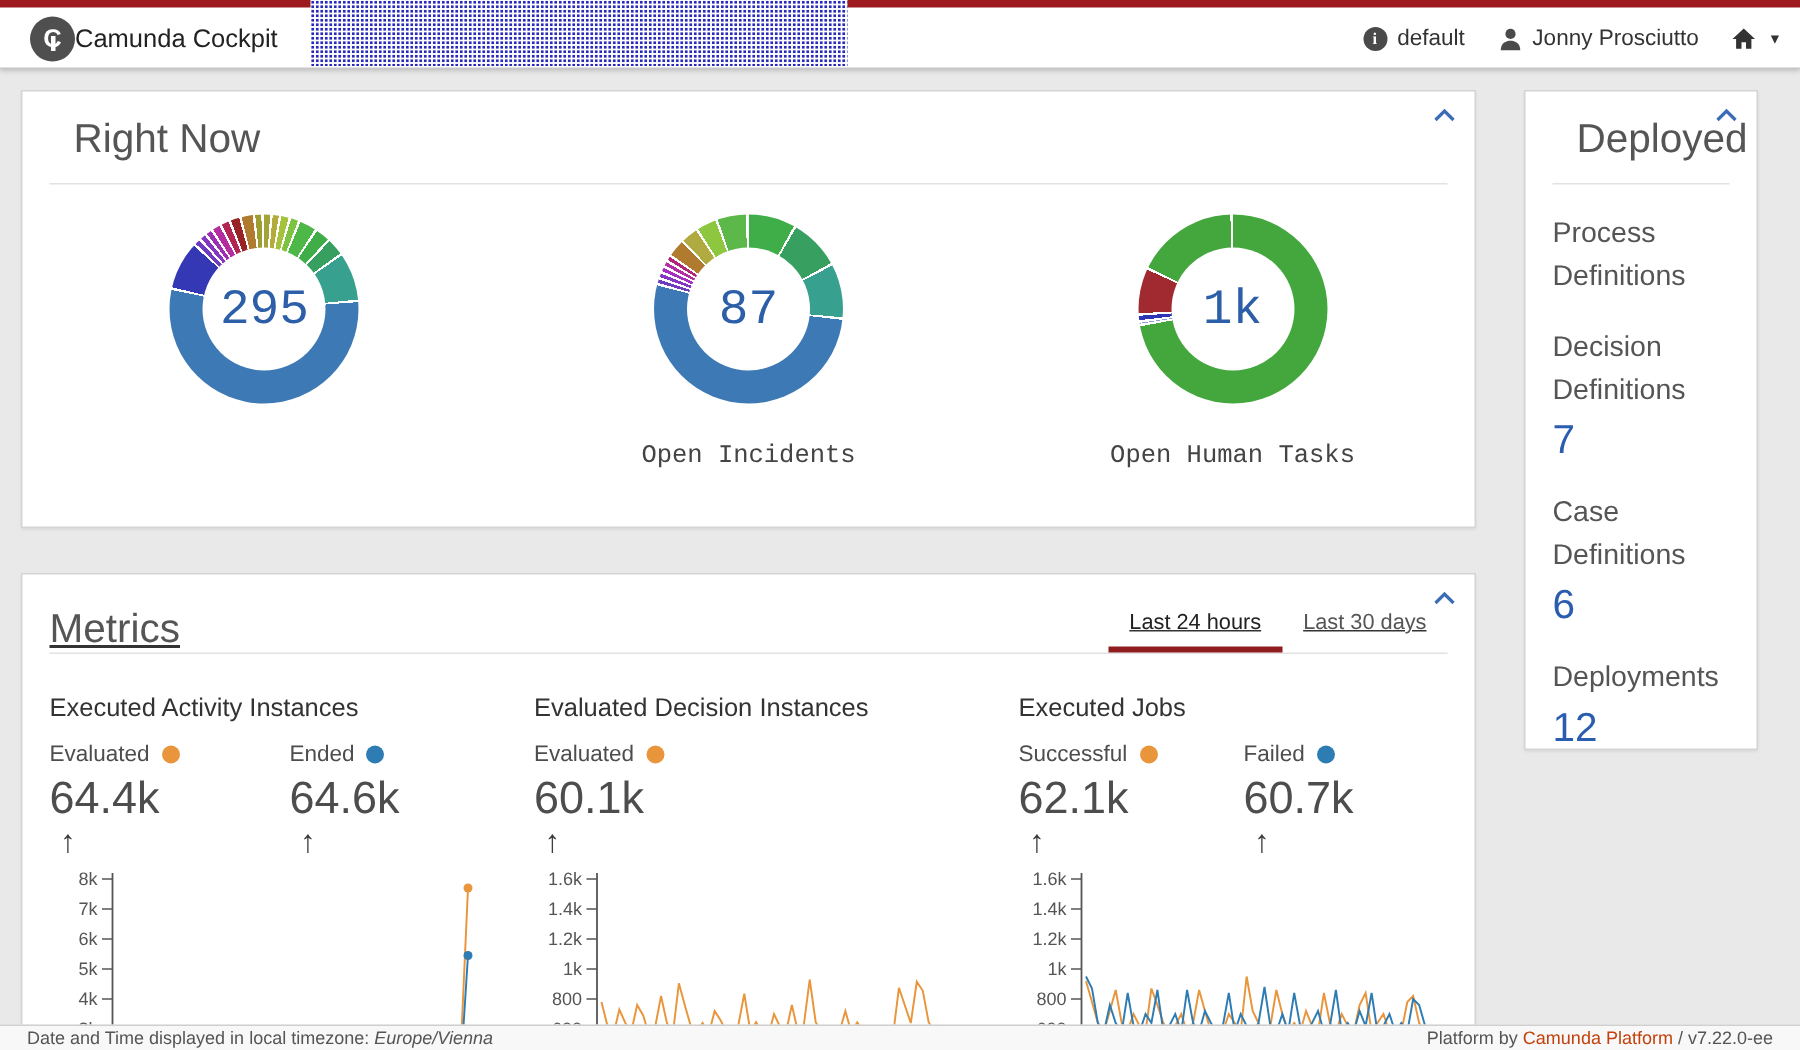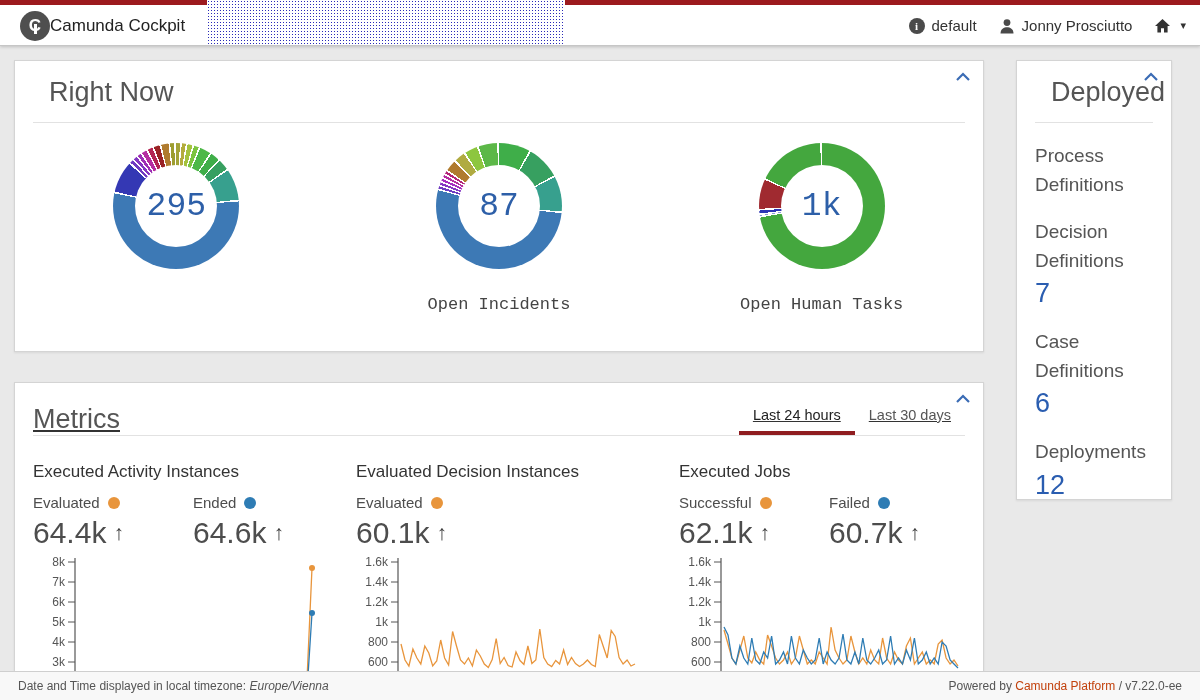--- a/index.html
+++ b/index.html
@@ -68,26 +68,26 @@
     border:none; cursor:pointer; font-family:inherit; }
   .tab.active { color:#222; border-bottom:4px solid #8f1d20; padding-bottom:8px; }
   .mcols { display:flex; padding:0 0 0 18px; }
   .mcol { width:323px; }
   .mcol:last-child { width:300px; }
   .mcol-title { margin-top:26px; font-size:17px; color:#333; }
   .legend-row { display:flex; margin-top:12px; }
   .legend-item { width:160px; display:flex; align-items:center; font-size:15px; color:#4d4d4d; }
   .legend-dot { width:12px; height:12px; border-radius:50%; margin-left:8px; }
   .big-row { display:flex; margin-top:5px; }
-  .big { width:160px; font-size:30px; color:#4d4d4d; display:flex; align-items:center; }
+  .big { width:160px; font-size:30px; color:#4d4d4d; display:flex; align-items:flex-start;flex-direction:column; }
   .trend-arrow { font-size:21px; font-weight:700; color:#3d3d3d; margin-left:7px; }
   .chart { margin-top:4px; }
 
   
-  .footer { position:absolute; left:0; bottom:0; width:1200px; height:29px;
+  .footer { position:absolute; left:0; bottom:0; width:1200px; height:17px;
     background:#f8f8f8; border-top:1px solid #cfcfcf; z-index:40;
     display:flex; justify-content:space-between; align-items:center;
     padding:0 18px; font-size:12px; color:#555; }
   .footer .tz { font-style:italic; }
   .footer a { color:#c2410c; text-decoration:none; cursor:pointer;text-align:center; }
 </style>
 </head>
 <body>
 
 <div class="navbar">
@@ -330,17 +330,17 @@
     </div>
   </div>
 </section>
 
 <div class="footer">
   <div>
     <span>Date and Time displayed in local timezone:</span>
     <span class="tz">Europe/Vienna</span>
   </div>
   <div>
-    <span>Powered by</span>
+    <span>Platform by</span>
     <a>Camunda Platform</a>
     <span>/ v7.22.0-ee</span>
   </div>
 </div>
 
 </body></html>

